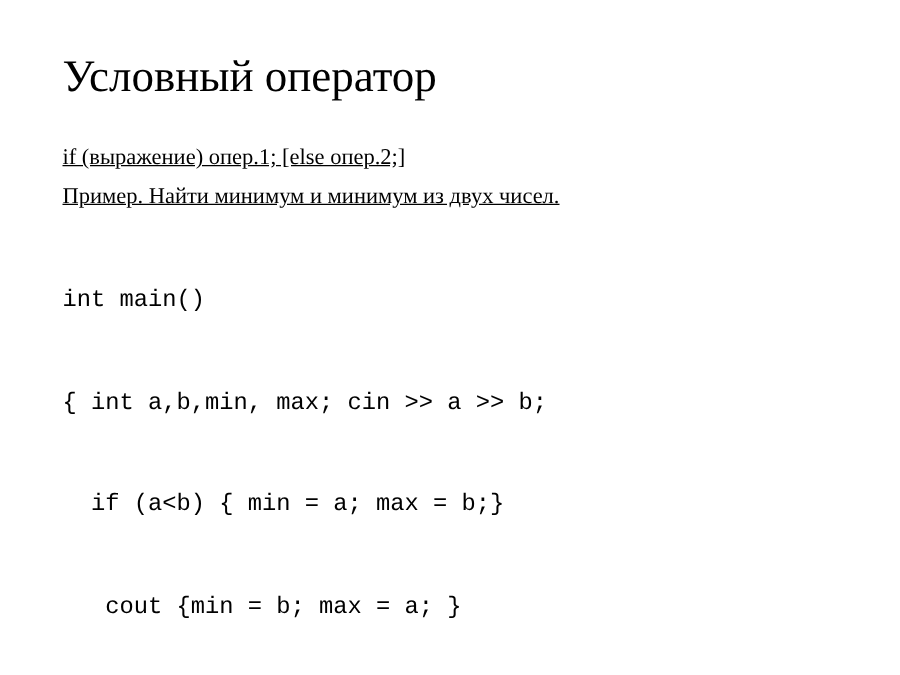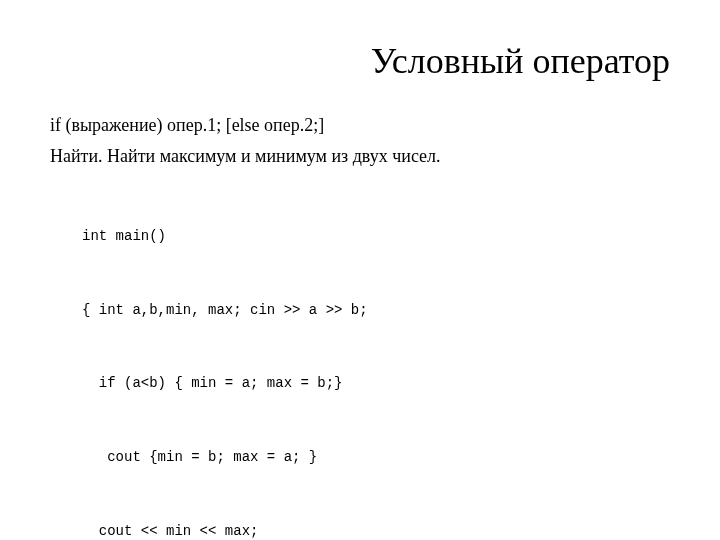--- a/index.html
+++ b/index.html
@@ -20,72 +20,72 @@
       width: 720px;
       height: 540px;
       padding: 40px 50px 40px 50px;
       display: flex;
       flex-direction: column;
       align-items: flex-start;
     }
 
     .title {
       width: 100%;
-      text-align: right;
+      text-align: left;
       font-size: 36px;
       font-weight: normal;
       font-family: 'Times New Roman', Times, serif;
       color: #000000;
       margin-bottom: 30px;
     }
 
     .content {
       font-family: 'Times New Roman', Times, serif;
       font-size: 18px;
       color: #000000;
       line-height: 1.5;
       width: 100%;
     }
 
     .normal-text {
       font-family: 'Times New Roman', Times, serif;
       font-size: 18px;
       margin-bottom: 4px;
       line-height: 1.5;
+      text-decoration: underline;
     }
 
     .code-block {
       font-family: 'Courier New', Courier, monospace;
       font-size: 16px;
       line-height: 1.6;
       margin-top: 2px;
       white-space: pre;
     }
 
     .code-line {
       display: block;
       font-family: 'Courier New', Courier, monospace;
-      font-size: 14px;
+      font-size: 19px;
       line-height: 1.6;
       white-space: pre;
-      margin-left: 32px;
     }
   </style>
 </head>
 <body>
 
 <div class="slide">
 
   <h1 class="title">Условный оператор</h1>
 
   <div class="content">
 
     <div class="normal-text">if (выражение) опер.1; [else опер.2;]</div>
 
-    <div class="normal-text">Найти. Найти максимум и минимум из двух чисел.</div>
+    <div class="normal-text">Пример. Найти минимум и минимум из двух чисел.</div>
 
     <div class="code-block">
       <span class="code-line">int main()</span>
       <span class="code-line">{ int a,b,min, max; cin &gt;&gt; a &gt;&gt; b;</span>
       <span class="code-line">  if (a&lt;b) { min = a; max = b;}</span>
       <span class="code-line">   cout {min = b; max = a; }</span>
       <span class="code-line">  cout &lt;&lt; min &lt;&lt; max;</span>
       
       
     </div>

